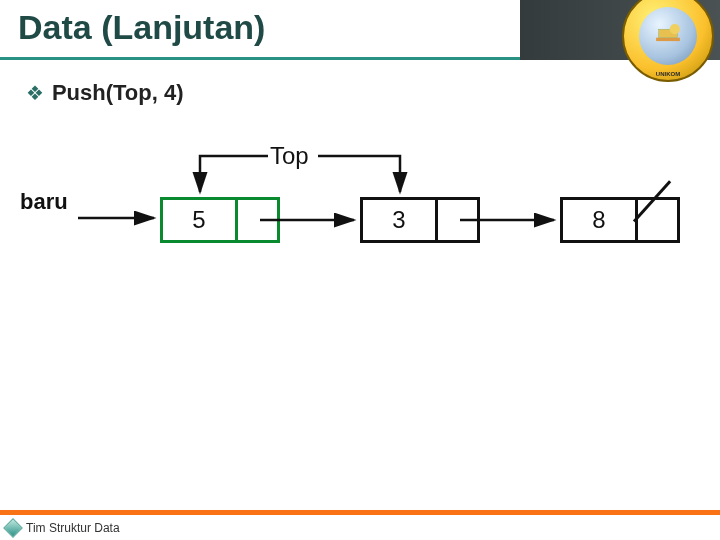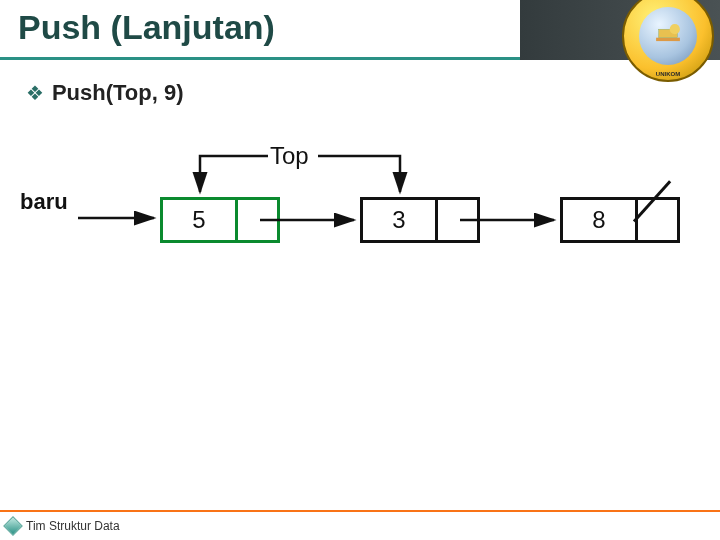--- a/index.html
+++ b/index.html
@@ -168,21 +168,21 @@
     height: 170px;
     pointer-events: none;
   }
   .footer {
     position: absolute;
     left: 0;
     bottom: 0;
     width: 720px;
     height: 30px;
     background: #ffffff;
-    border-top: 2px solid #f97316;
+    border-top: 5px solid #f97316;
     display: flex;
     align-items: center;
     justify-content: space-between;
     padding: 0 12px 0 6px;
   }
   .footer-left {
     display: flex;
     align-items: center;
     gap: 6px;
   }
@@ -199,39 +199,39 @@
   }
   .footer-right-text {
     font-size: 13px;
     color: #1f5a56;
   }
 </style>
 </head>
 <body>
 
 <div class="title-bar">
-  <div class="title-text">Push (Lanjutan)</div>
+  <div class="title-text">Data (Lanjutan)</div>
   <div class="logo">
     <div class="logo-outer">
       <div class="logo-ring-text" style="top:3px;">UNIVERSITAS KOMPUTER</div>
       <div class="logo-inner">
         <svg viewBox="0 0 40 40">
           <rect x="6" y="22" width="28" height="4" fill="#d94"></rect>
           <rect x="9" y="12" width="22" height="10" fill="#e8c050" stroke="#8a6" stroke-width="0.5"></rect>
           <circle cx="28" cy="12" r="6" fill="#f0d060"></circle>
         </svg>
       </div>
       <div class="logo-ring-text" style="bottom:3px;">UNIKOM</div>
     </div>
   </div>
 </div>
 
 <div class="bullet-row">
   <span class="bullet-icon">❖</span>
-  <span class="bullet-text">Push(Top, 9)</span>
+  <span class="bullet-text">Push(Top, 4)</span>
 </div>
 
 <div class="diagram">
   <div class="top-label">Top</div>
   <div class="baru-label">baru</div>
 
   <div class="node node-green">
     <div class="cell-val">5</div>
     <div class="cell-ptr"></div>
   </div>

